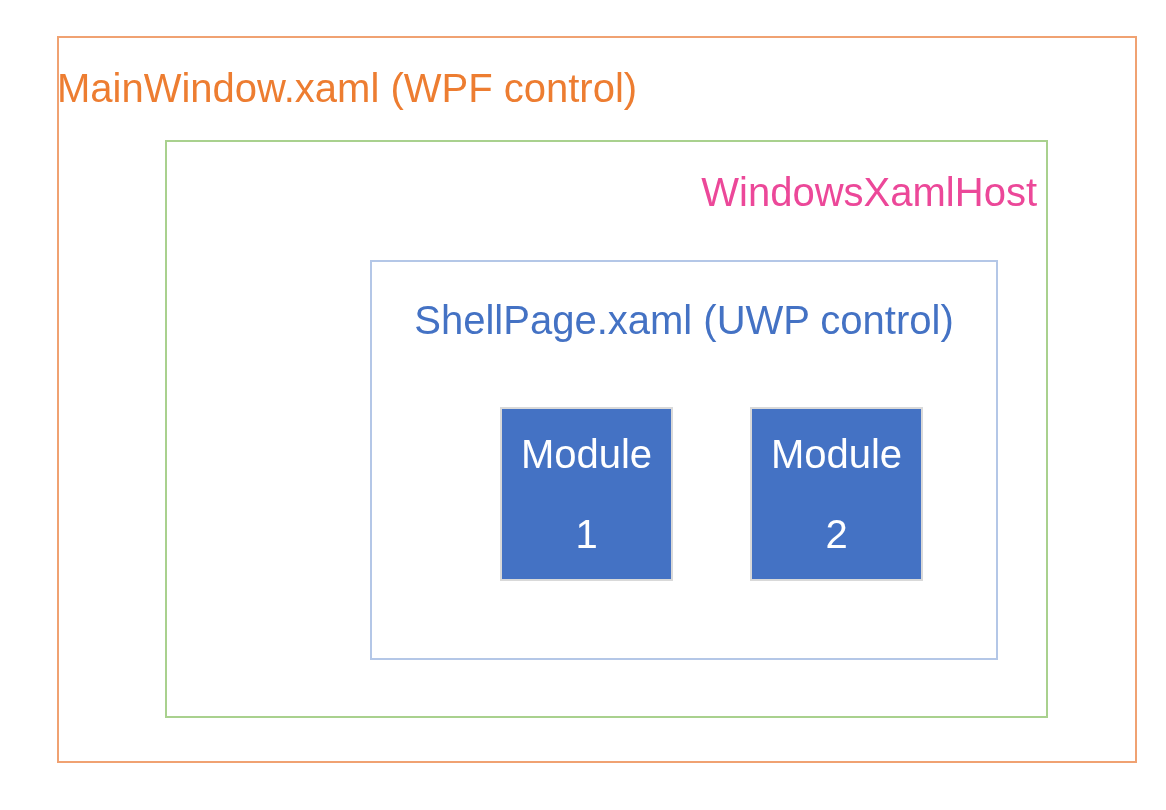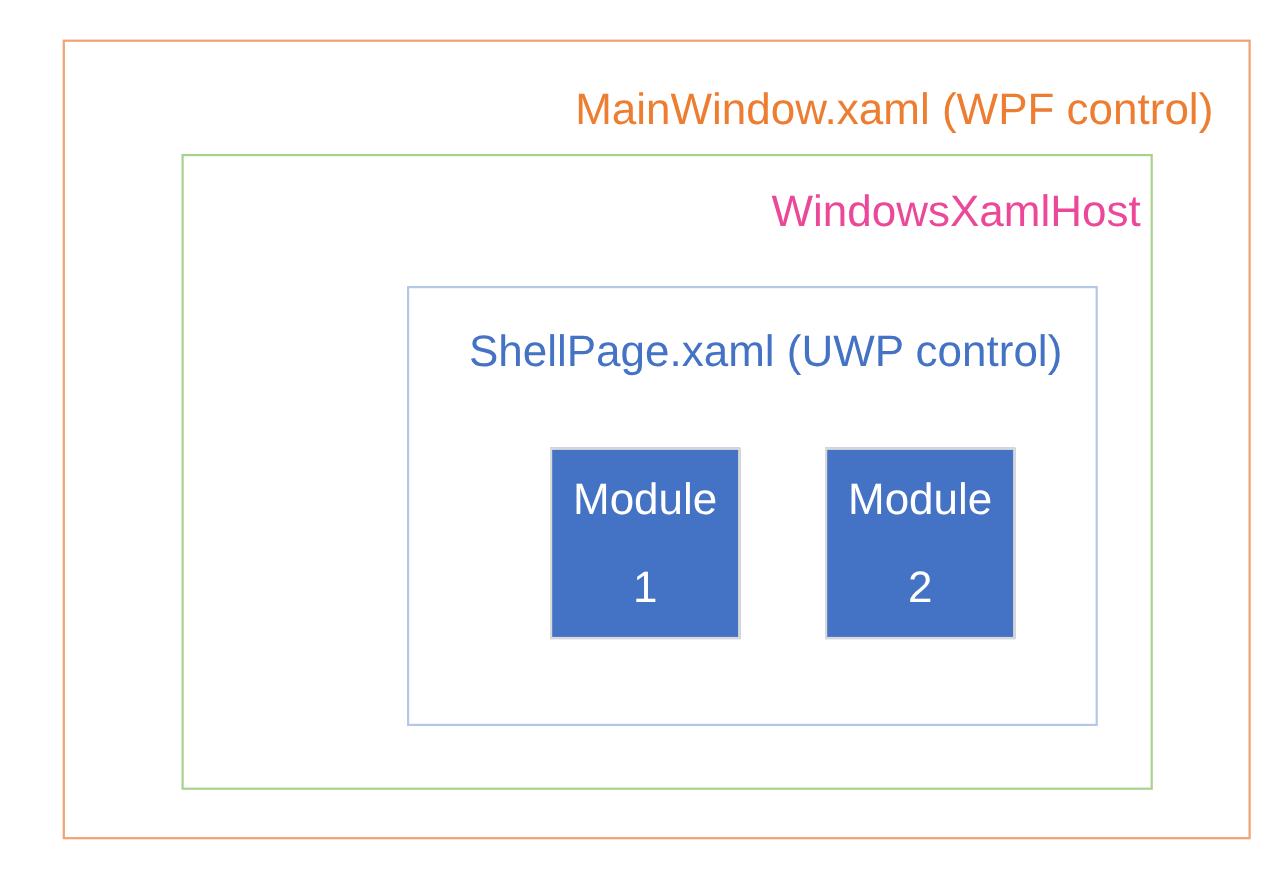--- a/index.html
+++ b/index.html
@@ -44,38 +44,35 @@
   .label {
     position: absolute;
     white-space: nowrap;
     font-size: 40px;
     line-height: 1.1;
   }
   .label-outer {
     left: 57px;
     width: 1046px;
     top: 66px;
-    text-align: right;
     color: #ed7d31;
-    margin-top: 12px;
   }
   .label-host {
     left: 165px;
     width: 872px;
     top: 170px;
     text-align: right;
     color: #ec4899;
   }
   .label-shell {
     left: 370px;
     width: 628px;
     top: 298px;
     text-align: center;
     color: #4472c4;
-    margin-left: 12px;
   }
   .module {
     position: absolute;
     box-sizing: border-box;
     width: 173px;
     height: 174px;
     top: 407px;
     background: #4472c4;
     border: 2px solid #d9d9d9;
     color: #ffffff;

